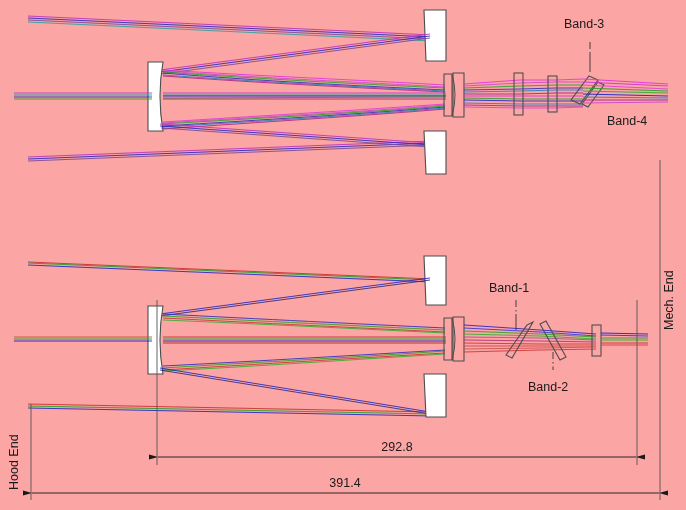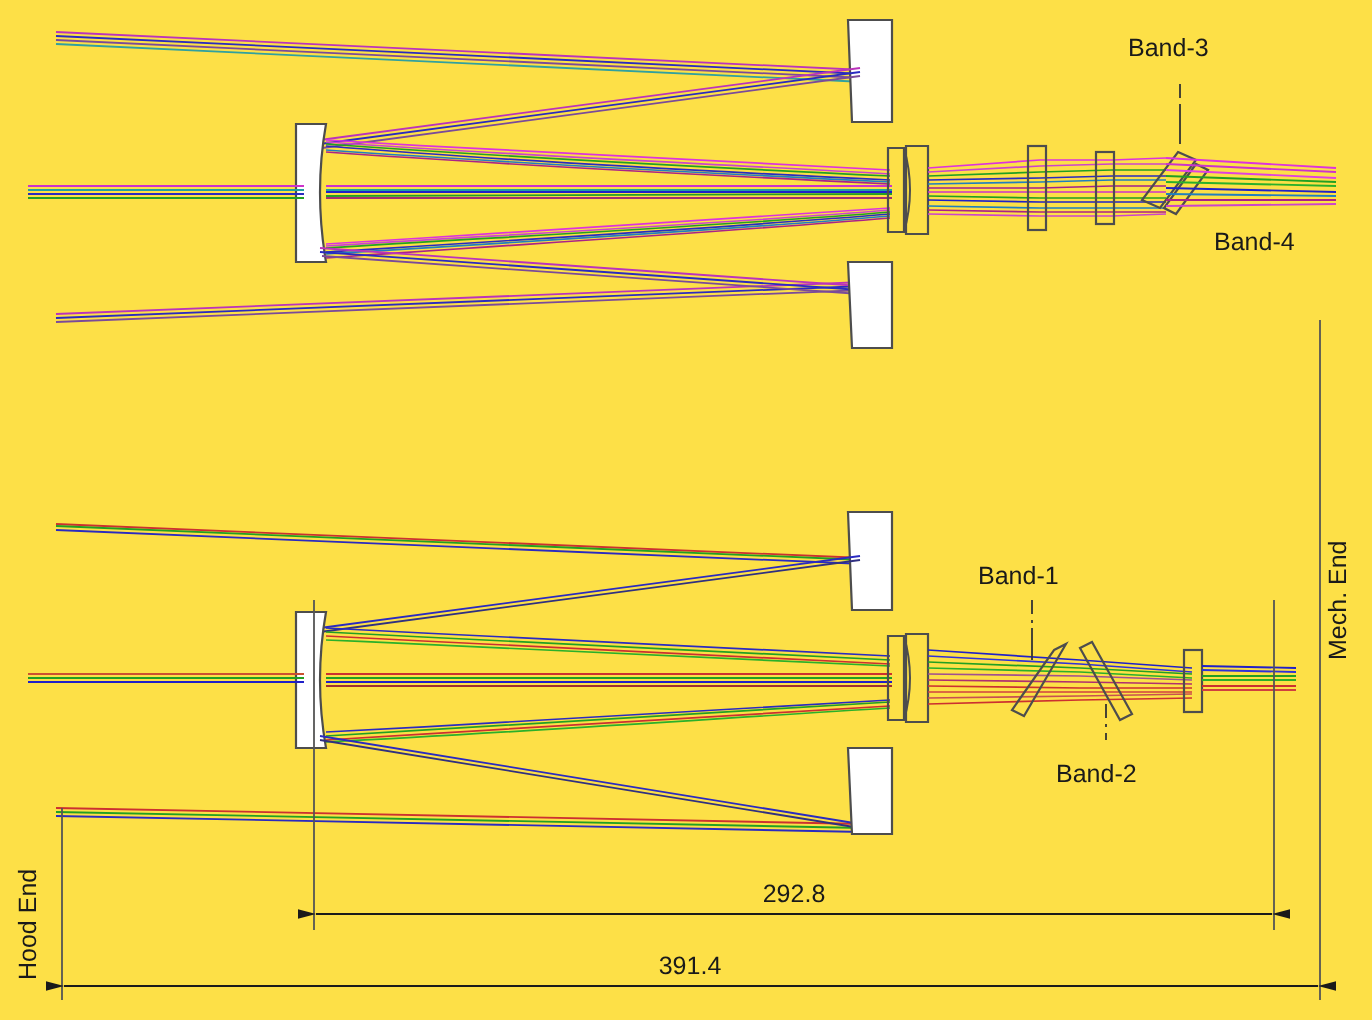--- a/index.html
+++ b/index.html
@@ -10,21 +10,21 @@
   body {
     width: 686px;
     height: 510px;
     font-family: "Liberation Sans", sans-serif;
     overflow: hidden;
   }
   #stage {
     position: relative;
     width: 686px;
     height: 510px;
-    background: #fde047;
+    background: #fca5a5;
   }
   #optical-svg {
     position: absolute;
     left: 0;
     top: 0;
     width: 686px;
     height: 510px;
     display: block;
   }
   .dim-text, .band-text, .end-text {

